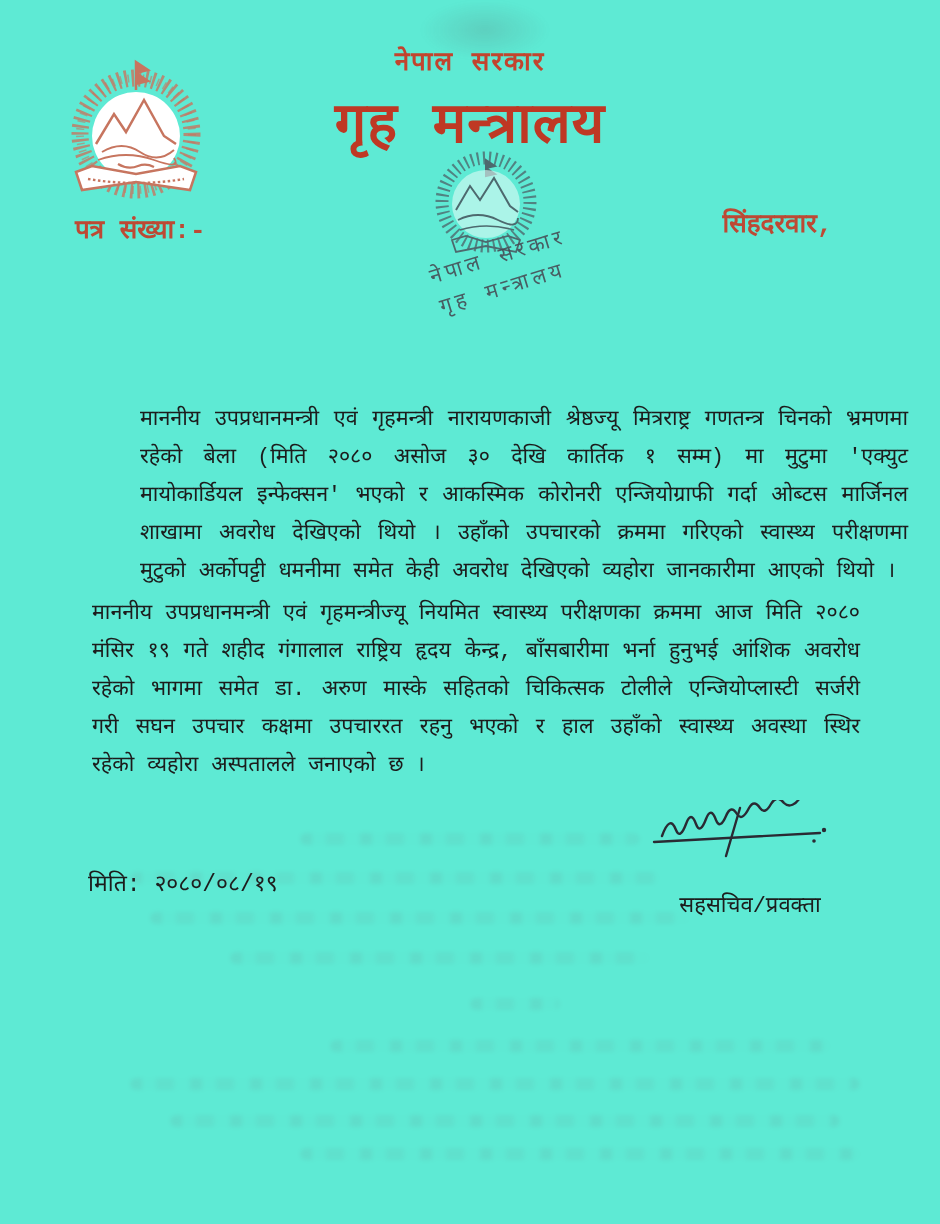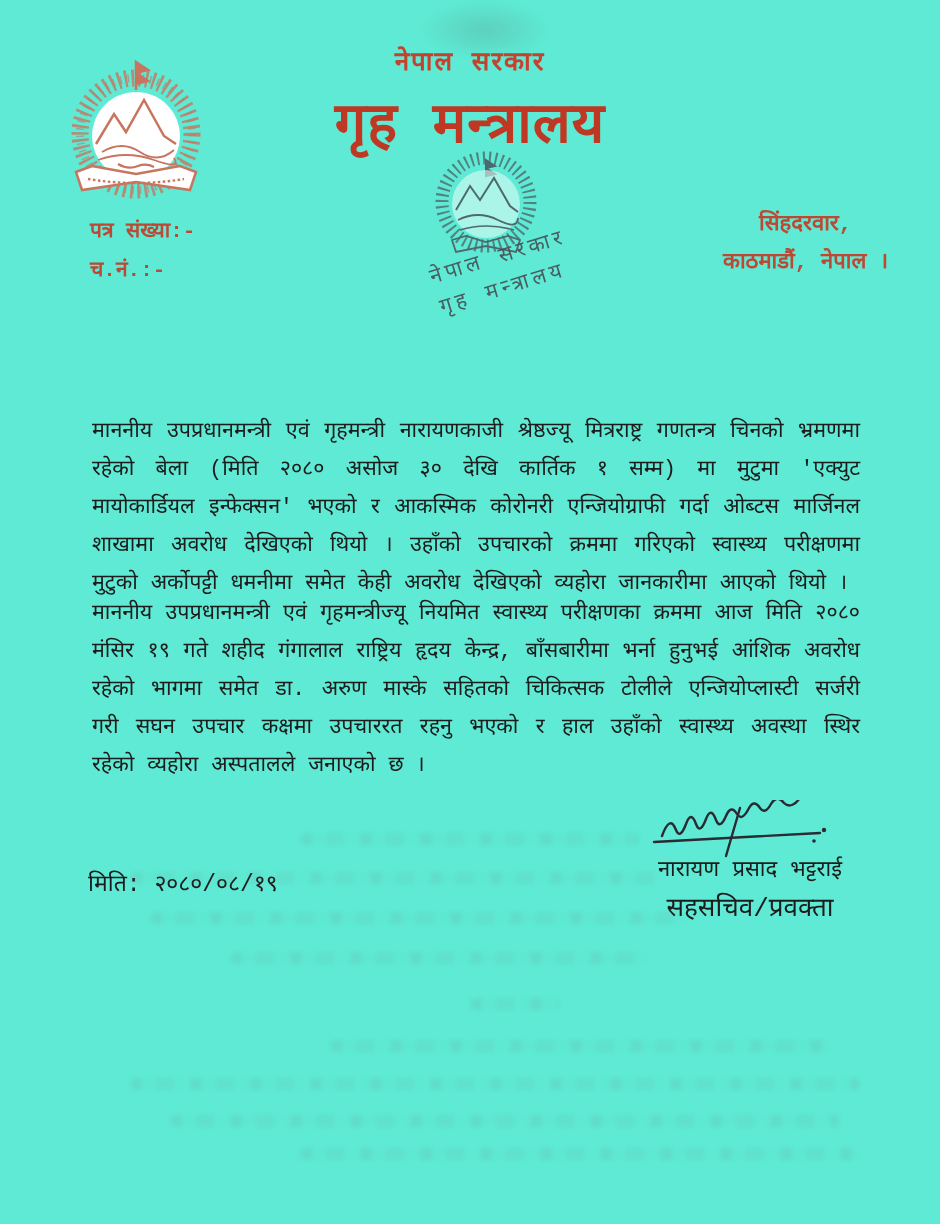--- a/index.html
+++ b/index.html
@@ -36,38 +36,38 @@
     transform-origin:left center;
     color:#45454f;
     font-size:21px;
     letter-spacing:4px;
     white-space:nowrap;
     opacity:.85;
   }
   .stamp-text.l1{left:12px;top:116px;}
   .stamp-text.l2{left:22px;top:146px;}
   
-  .refs{left:90px;top:212px;width:300px;color:#bd4934;font-size:21px;line-height:39px;font-weight:bold;}
+  .refs{left:75px;top:212px;width:300px;color:#bd4934;font-size:26px;line-height:39px;font-weight:bold;}
   
-  .address{left:698px;top:206px;width:215px;text-align:center;color:#bd4934;font-size:22px;line-height:38px;font-weight:bold;}
+  .address{left:670px;top:206px;width:215px;text-align:center;color:#bd4934;font-size:26px;line-height:38px;font-weight:bold;}
   
   .doc-title{left:0;top:326px;width:100%;text-align:center;font-size:24px;color:#161616;}
   
   .para{
     left:92px;width:768px;
     font-size:21.5px;line-height:38px;
     text-align:justify;
     color:#1c1c1c;
   }
-  .para1{top:412px;}
+  .para1{top:400px;margin-left:48px;}
   .para2{top:594px;}
   
   .sig-scribble{left:648px;top:800px;width:200px;height:58px;}
   .sig-name{left:620px;top:852px;width:260px;text-align:center;font-size:22px;color:#1c1c1c;}
-  .sig-desig{left:620px;top:888px;width:260px;text-align:center;font-size:26px;color:#1c1c1c;}
+  .sig-desig{left:620px;top:888px;width:260px;text-align:center;font-size:22px;color:#1c1c1c;}
   
   .date-line{left:88px;top:866px;font-size:23px;color:#1c1c1c;}
   
   .ghost{
     position:absolute;height:12px;border-radius:6px;
     background:repeating-linear-gradient(90deg,
       rgba(110,110,118,.55) 0px, rgba(110,110,118,.55) 12px,
       rgba(110,110,118,.08) 12px, rgba(110,110,118,.08) 26px,
       rgba(110,110,118,.40) 26px, rgba(110,110,118,.40) 44px,
       rgba(110,110,118,.05) 44px, rgba(110,110,118,.05) 60px);
@@ -125,44 +125,41 @@
         <path d="M42 84 Q68 76 96 84" stroke-width="1.6"></path>
         <path d="M34 94 L48 90 L68 96 L90 90 L102 94 L98 106 L68 100 L38 106 Z" stroke-width="1.8"></path>
       </g>
     </svg>
     <div class="stamp-text l1">नेपाल सरकार</div>
     <div class="stamp-text l2">गृह मन्त्रालय</div>
   </div>
 
   <div class="abs refs">
     <div>पत्र संख्या:-</div>
-    <div>च.नं.:-</div>
   </div>
 
   <div class="abs address">
     <div>सिंहदरवार,</div>
-    <div>काठमाडौं, नेपाल ।</div>
   </div>
 
 
   <div class="abs para para1">माननीय उपप्रधानमन्त्री एवं गृहमन्त्री नारायणकाजी श्रेष्ठज्यू मित्रराष्ट्र गणतन्त्र चिनको भ्रमणमा रहेको बेला (मिति २०८० असोज ३० देखि कार्तिक १ सम्म) मा मुटुमा 'एक्युट मायोकार्डियल इन्फेक्सन' भएको र आकस्मिक कोरोनरी एन्जियोग्राफी गर्दा ओब्टस मार्जिनल शाखामा अवरोध देखिएको थियो । उहाँको उपचारको क्रममा गरिएको स्वास्थ्य परीक्षणमा मुटुको अर्कोपट्टी धमनीमा समेत केही अवरोध देखिएको व्यहोरा जानकारीमा आएको थियो ।</div>
   <div class="abs para para2">माननीय उपप्रधानमन्त्री एवं गृहमन्त्रीज्यू नियमित स्वास्थ्य परीक्षणका क्रममा आज मिति २०८० मंसिर १९ गते शहीद गंगालाल राष्ट्रिय हृदय केन्द्र, बाँसबारीमा भर्ना हुनुभई आंशिक अवरोध रहेको भागमा समेत डा. अरुण मास्के सहितको चिकित्सक टोलीले एन्जियोप्लास्टी सर्जरी गरी सघन उपचार कक्षमा उपचाररत रहनु भएको र हाल उहाँको स्वास्थ्य अवस्था स्थिर रहेको व्यहोरा अस्पतालले जनाएको छ ।</div>
 
   <div class="abs sig-scribble">
     <svg width="200" height="58" viewBox="0 0 200 58">
       <g stroke="#2a2a33" fill="none" stroke-width="2.4" stroke-linecap="round">
         <path d="M14 36 q8 -22 14 -6 q4 10 10 -6 q5 -14 10 0 q4 11 10 -5 q5 -13 10 1 q4 10 10 -4 q5 -12 11 -2 q5 8 12 -6 q5 -9 11 0 q5 7 11 -4 q6 -10 13 -1 c5 5 12 2 17 -7"></path>
         <path d="M6 42 L172 33"></path>
         <path d="M92 8 L78 56"></path>
         <circle cx="176" cy="30" r="2.2" fill="#2a2a33" stroke="none"></circle>
         <circle cx="166" cy="41" r="1.8" fill="#2a2a33" stroke="none"></circle>
       </g>
     </svg>
   </div>
-  <div class="abs sig-name">नारायण प्रसाद भट्टराई</div>
   <div class="abs sig-desig">सहसचिव/प्रवक्ता</div>
 
   <div class="abs date-line">मिति: २०८०/०८/१९</div>
 
   <div class="ghost" style="left:300px;top:833px;width:340px;"></div>
   <div class="ghost" style="left:130px;top:872px;width:530px;"></div>
   <div class="ghost" style="left:150px;top:912px;width:540px;"></div>
   <div class="ghost" style="left:230px;top:952px;width:420px;"></div>
   <div class="ghost" style="left:470px;top:998px;width:90px;"></div>
   <div class="ghost" style="left:330px;top:1040px;width:500px;"></div>

